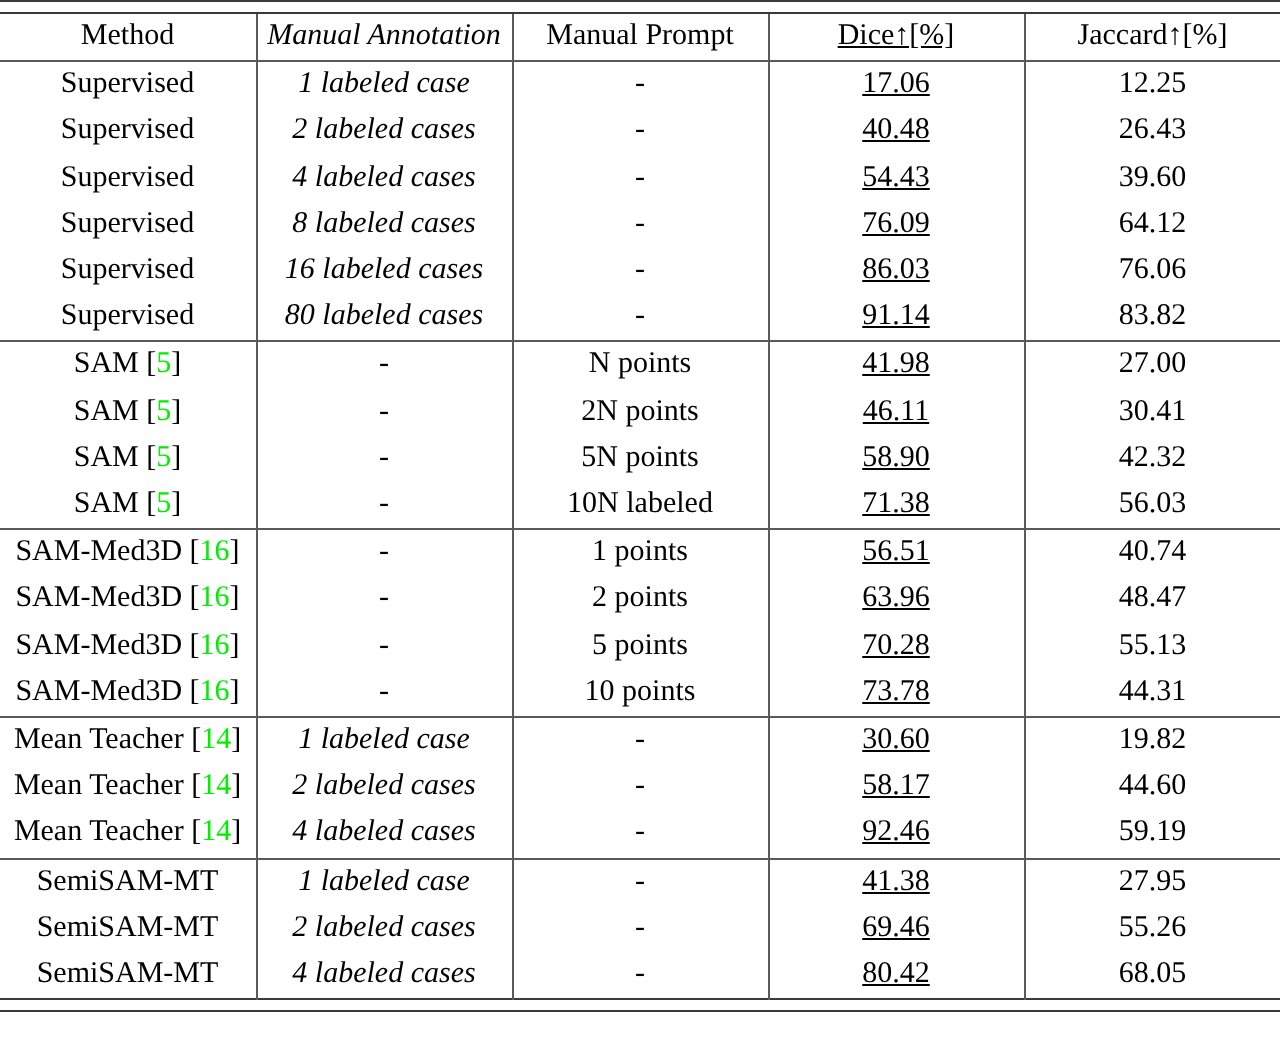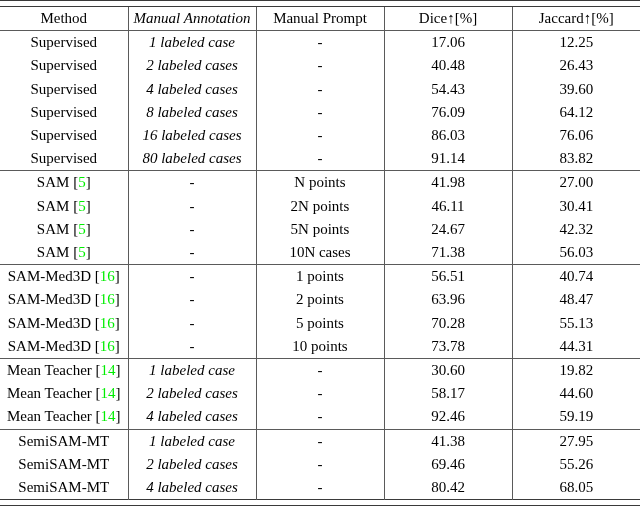--- a/index.html
+++ b/index.html
@@ -58,21 +58,21 @@
     vertical-align: middle;
     white-space: nowrap;
     font-weight: normal;
     overflow: hidden;
   }
 
   
   td.c0, th.c0 { width: 141px; border-right: 1.2px solid #5a5a5a; }
   td.c1, th.c1 { width: 169px; border-right: 1.2px solid #5a5a5a; font-style: italic; }
   td.c2, th.c2 { width: 149px; border-right: 1.2px solid #5a5a5a; }
-  td.c3, th.c3 { width: 90px;  border-right: 1.2px solid #5a5a5a; }
+  td.c3, th.c3 { width: 90px;  border-right: 1.2px solid #5a5a5a; text-decoration: underline; }
   td.c4, th.c4 { width: 91px; }
 
   .method-bold { font-weight: bold; }
 
   .cite { color: #00ee00; }
   .bracket { color: #000000; }
 </style>
 </head>
 <body>
 
@@ -148,27 +148,27 @@
           <td class="cell c0"><span>SAM</span> <span class="bracket">[</span><span class="cite">5</span><span class="bracket">]</span></td>
           <td class="cell c1">-</td>
           <td class="cell c2">2N points</td>
           <td class="cell c3">46.11</td>
           <td class="cell c4">30.41</td>
         </tr>
         <tr>
           <td class="cell c0"><span>SAM</span> <span class="bracket">[</span><span class="cite">5</span><span class="bracket">]</span></td>
           <td class="cell c1">-</td>
           <td class="cell c2">5N points</td>
-          <td class="cell c3">24.67</td>
+          <td class="cell c3">58.90</td>
           <td class="cell c4">42.32</td>
         </tr>
         <tr>
           <td class="cell c0"><span>SAM</span> <span class="bracket">[</span><span class="cite">5</span><span class="bracket">]</span></td>
           <td class="cell c1">-</td>
-          <td class="cell c2">10N cases</td>
+          <td class="cell c2">10N labeled</td>
           <td class="cell c3">71.38</td>
           <td class="cell c4">56.03</td>
         </tr>
         <tr class="rule-single">
           <td colspan="5"></td>
         </tr>
         <tr>
           <td class="cell c0"><span>SAM-Med3D</span> <span class="bracket">[</span><span class="cite">16</span><span class="bracket">]</span></td>
           <td class="cell c1">-</td>
           <td class="cell c2">1 points</td>

